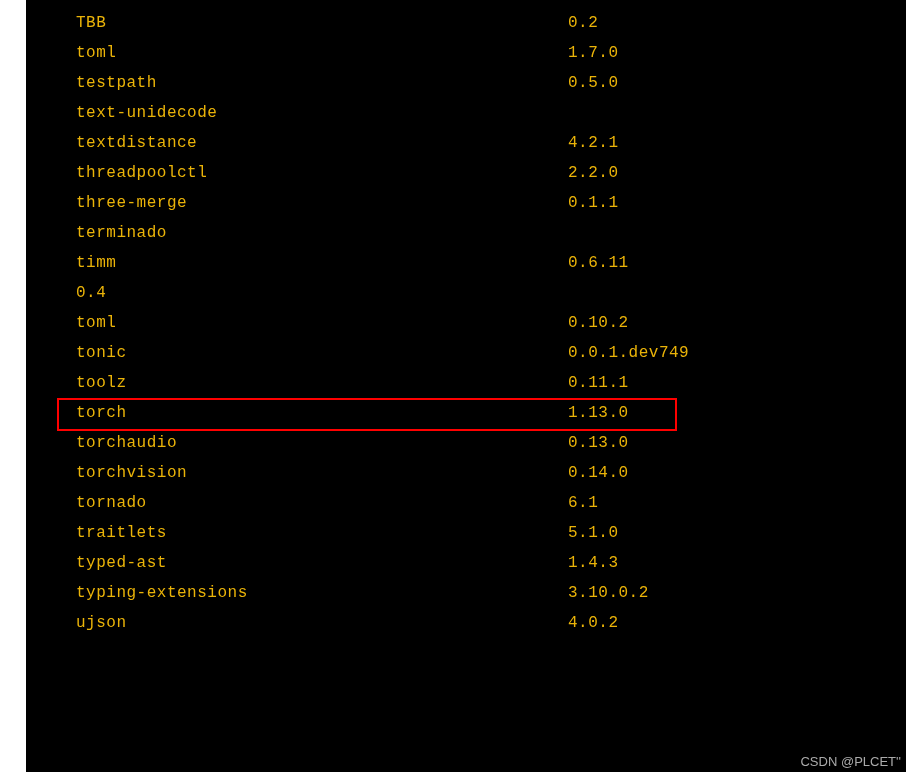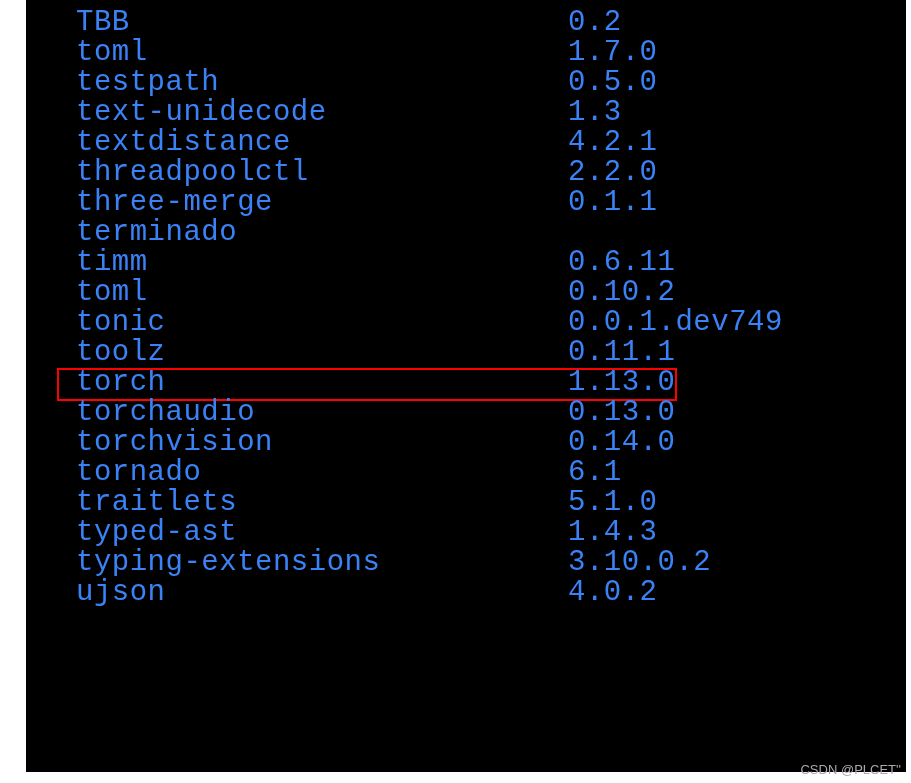--- a/index.html
+++ b/index.html
@@ -10,23 +10,23 @@
     body {
       background: #ffffff;
       font-family: 'Courier New', 'Consolas', monospace;
       width: 911px;
       height: 783px;
       overflow: hidden;
       position: relative;
     }
     .terminal {
       background: #000000;
-      color: #3b82f6;
+      color: #eab308;
       padding: 8px 20px 8px 50px;
-      font-size: 29px;
+      font-size: 16px;
       line-height: 30px;
       position: absolute;
       left: 26px;
       top: 0;
       width: 880px;
       height: 772px;
       letter-spacing: 0.5px;
     }
     .row {
       display: flex;
@@ -39,21 +39,21 @@
     .package-version {
       flex: 1;
     }
     .highlight-box {
       position: absolute;
       border: 2px solid #ff0000;
       pointer-events: none;
     }
     .watermark {
       position: absolute;
-      bottom: 6px;
+      bottom: 14px;
       right: 10px;
       font-size: 13px;
       color: #aaaaaa;
       font-family: Arial, sans-serif;
       letter-spacing: 0;
     }
   </style>
 </head>
 <body>
 
@@ -66,21 +66,20 @@
       <div class="row">
         <span class="package-name">toml</span>
         <span class="package-version">1.7.0</span>
       </div>
       <div class="row">
         <span class="package-name">testpath</span>
         <span class="package-version">0.5.0</span>
       </div>
       <div class="row">
         <span class="package-name">text-unidecode</span>
-        <span class="package-version">1.3</span>
       </div>
       <div class="row">
         <span class="package-name">textdistance</span>
         <span class="package-version">4.2.1</span>
       </div>
       <div class="row">
         <span class="package-name">threadpoolctl</span>
         <span class="package-version">2.2.0</span>
       </div>
       <div class="row">
@@ -88,20 +87,21 @@
         <span class="package-version">0.1.1</span>
       </div>
       <div class="row">
         <span class="package-name">terminado</span>
       </div>
       <div class="row">
         <span class="package-name">timm</span>
         <span class="package-version">0.6.11</span>
       </div>
       <div class="row">
+        <span class="package-version">0.4</span>
       </div>
       <div class="row">
         <span class="package-name">toml</span>
         <span class="package-version">0.10.2</span>
       </div>
       <div class="row">
         <span class="package-name">tonic</span>
         <span class="package-version">0.0.1.dev749</span>
       </div>
       <div class="row">

